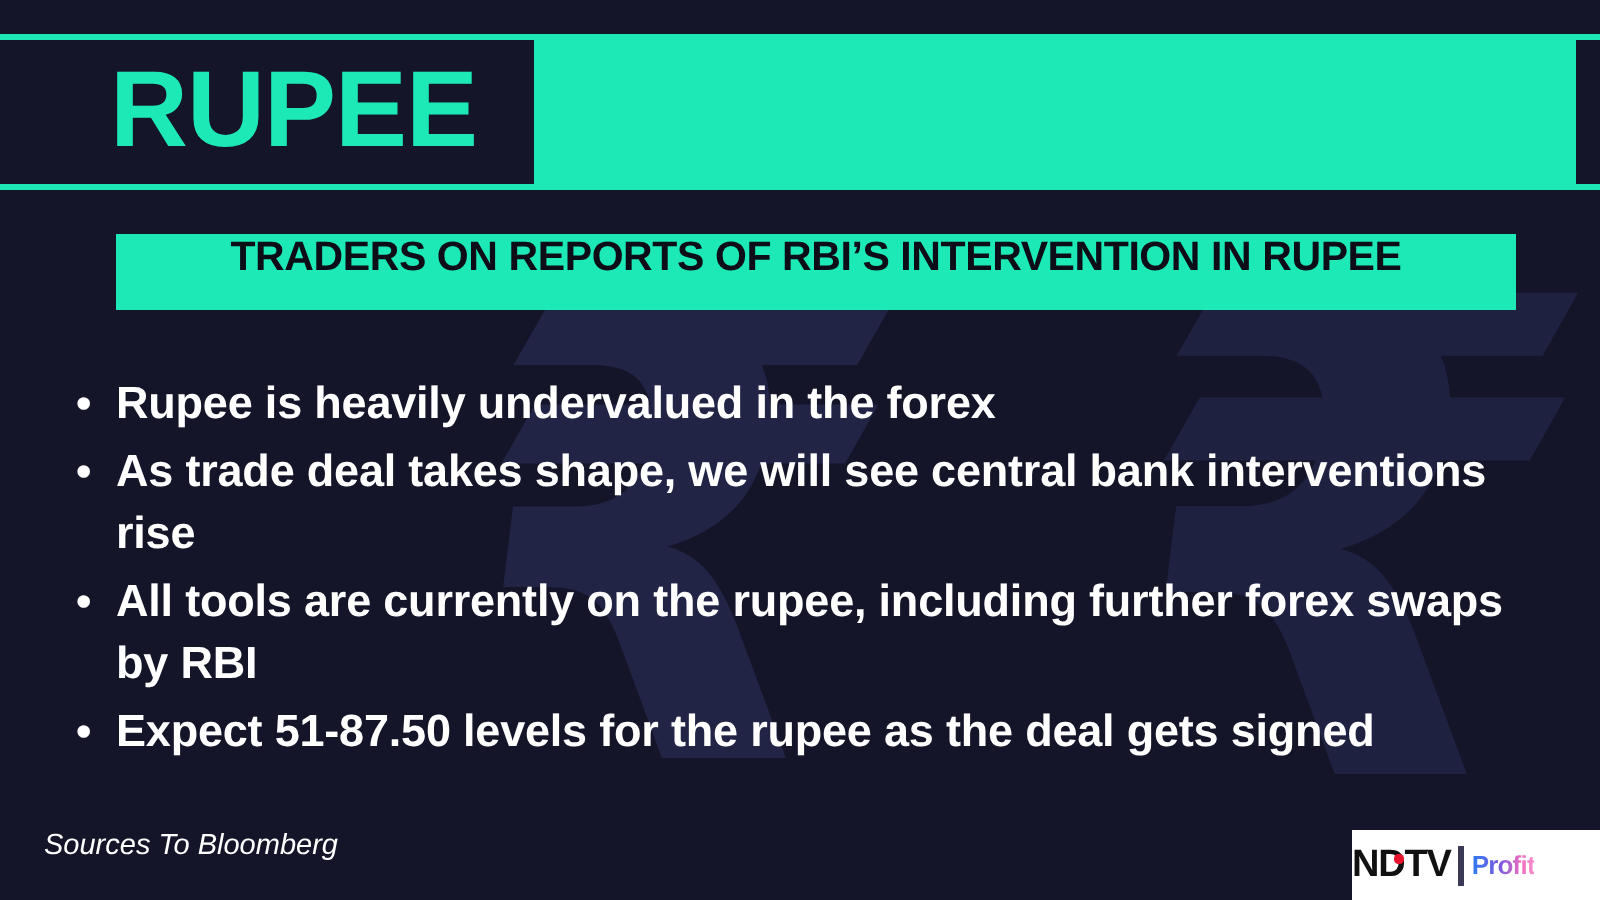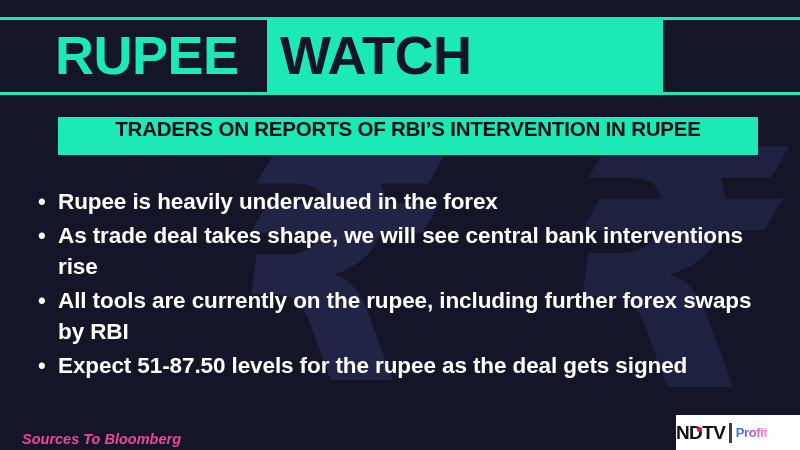--- a/index.html
+++ b/index.html
@@ -32,21 +32,21 @@
     line-height: 1;
     user-select: none;
   }
   .rupee-mark.left  { left: 230px;  top: 118px; font-size: 310px; transform: skewX(-7deg); }
   .rupee-mark.right { left: 560px;  top: 108px; font-size: 330px; transform: skewX(-7deg); color: #1e2140; }
 
   
   #banner {
     position: absolute;
     left: 0; top: 17px;
-    width: 663px; height: 78px;
+    width: 788px; height: 78px;
     background: #1de9b6;
     z-index: 2;
   }
   #banner-dark-box {
     position: absolute;
     left: 0; top: 0;
     width: 267px; height: 78px;
     background: #141529;
     border-top: 3px solid #1de9b6;
     border-bottom: 3px solid #1de9b6;
@@ -122,26 +122,25 @@
     text-align: left;
     font-size: 22px;
     line-height: 31px;
   }
   .bullet-text { flex: 1 1 auto; }
 
   
   #source-note {
     position: absolute;
     left: 22px; top: 415px;
-    color: #ec4899;
+    color: #ffffff;
     font-style: italic;
     font-size: 14.5px;
-    font-weight: 700;
-    z-index: 2;
-    margin-top: 16px;
+    font-weight: 400;
+    z-index: 2;
   }
 
   #logo-box {
     position: absolute;
     left: 676px; top: 415px;
     width: 124px; height: 35px;
     background: #ffffff;
     display: flex;
     align-items: center;
     z-index: 3;
@@ -185,21 +184,20 @@
 <body>
 
 <div id="watermark-layer">
   <div class="rupee-mark left">₹</div>
   <div class="rupee-mark right">₹</div>
 </div>
 
 <div id="banner">
   <div id="banner-dark-box"></div>
   <div class="headline-word" id="headline-primary">RUPEE</div>
-  <div class="headline-word" id="headline-secondary">WATCH</div>
 </div>
 <div id="banner-rule-top"></div>
 <div id="banner-rule-bottom"></div>
 
 <div id="subtitle-strip">
   <span id="subtitle-text">TRADERS ON REPORTS OF RBI’S INTERVENTION IN RUPEE</span>
 </div>
 
 <ul id="bullet-list">
   <li class="bullet-item">

